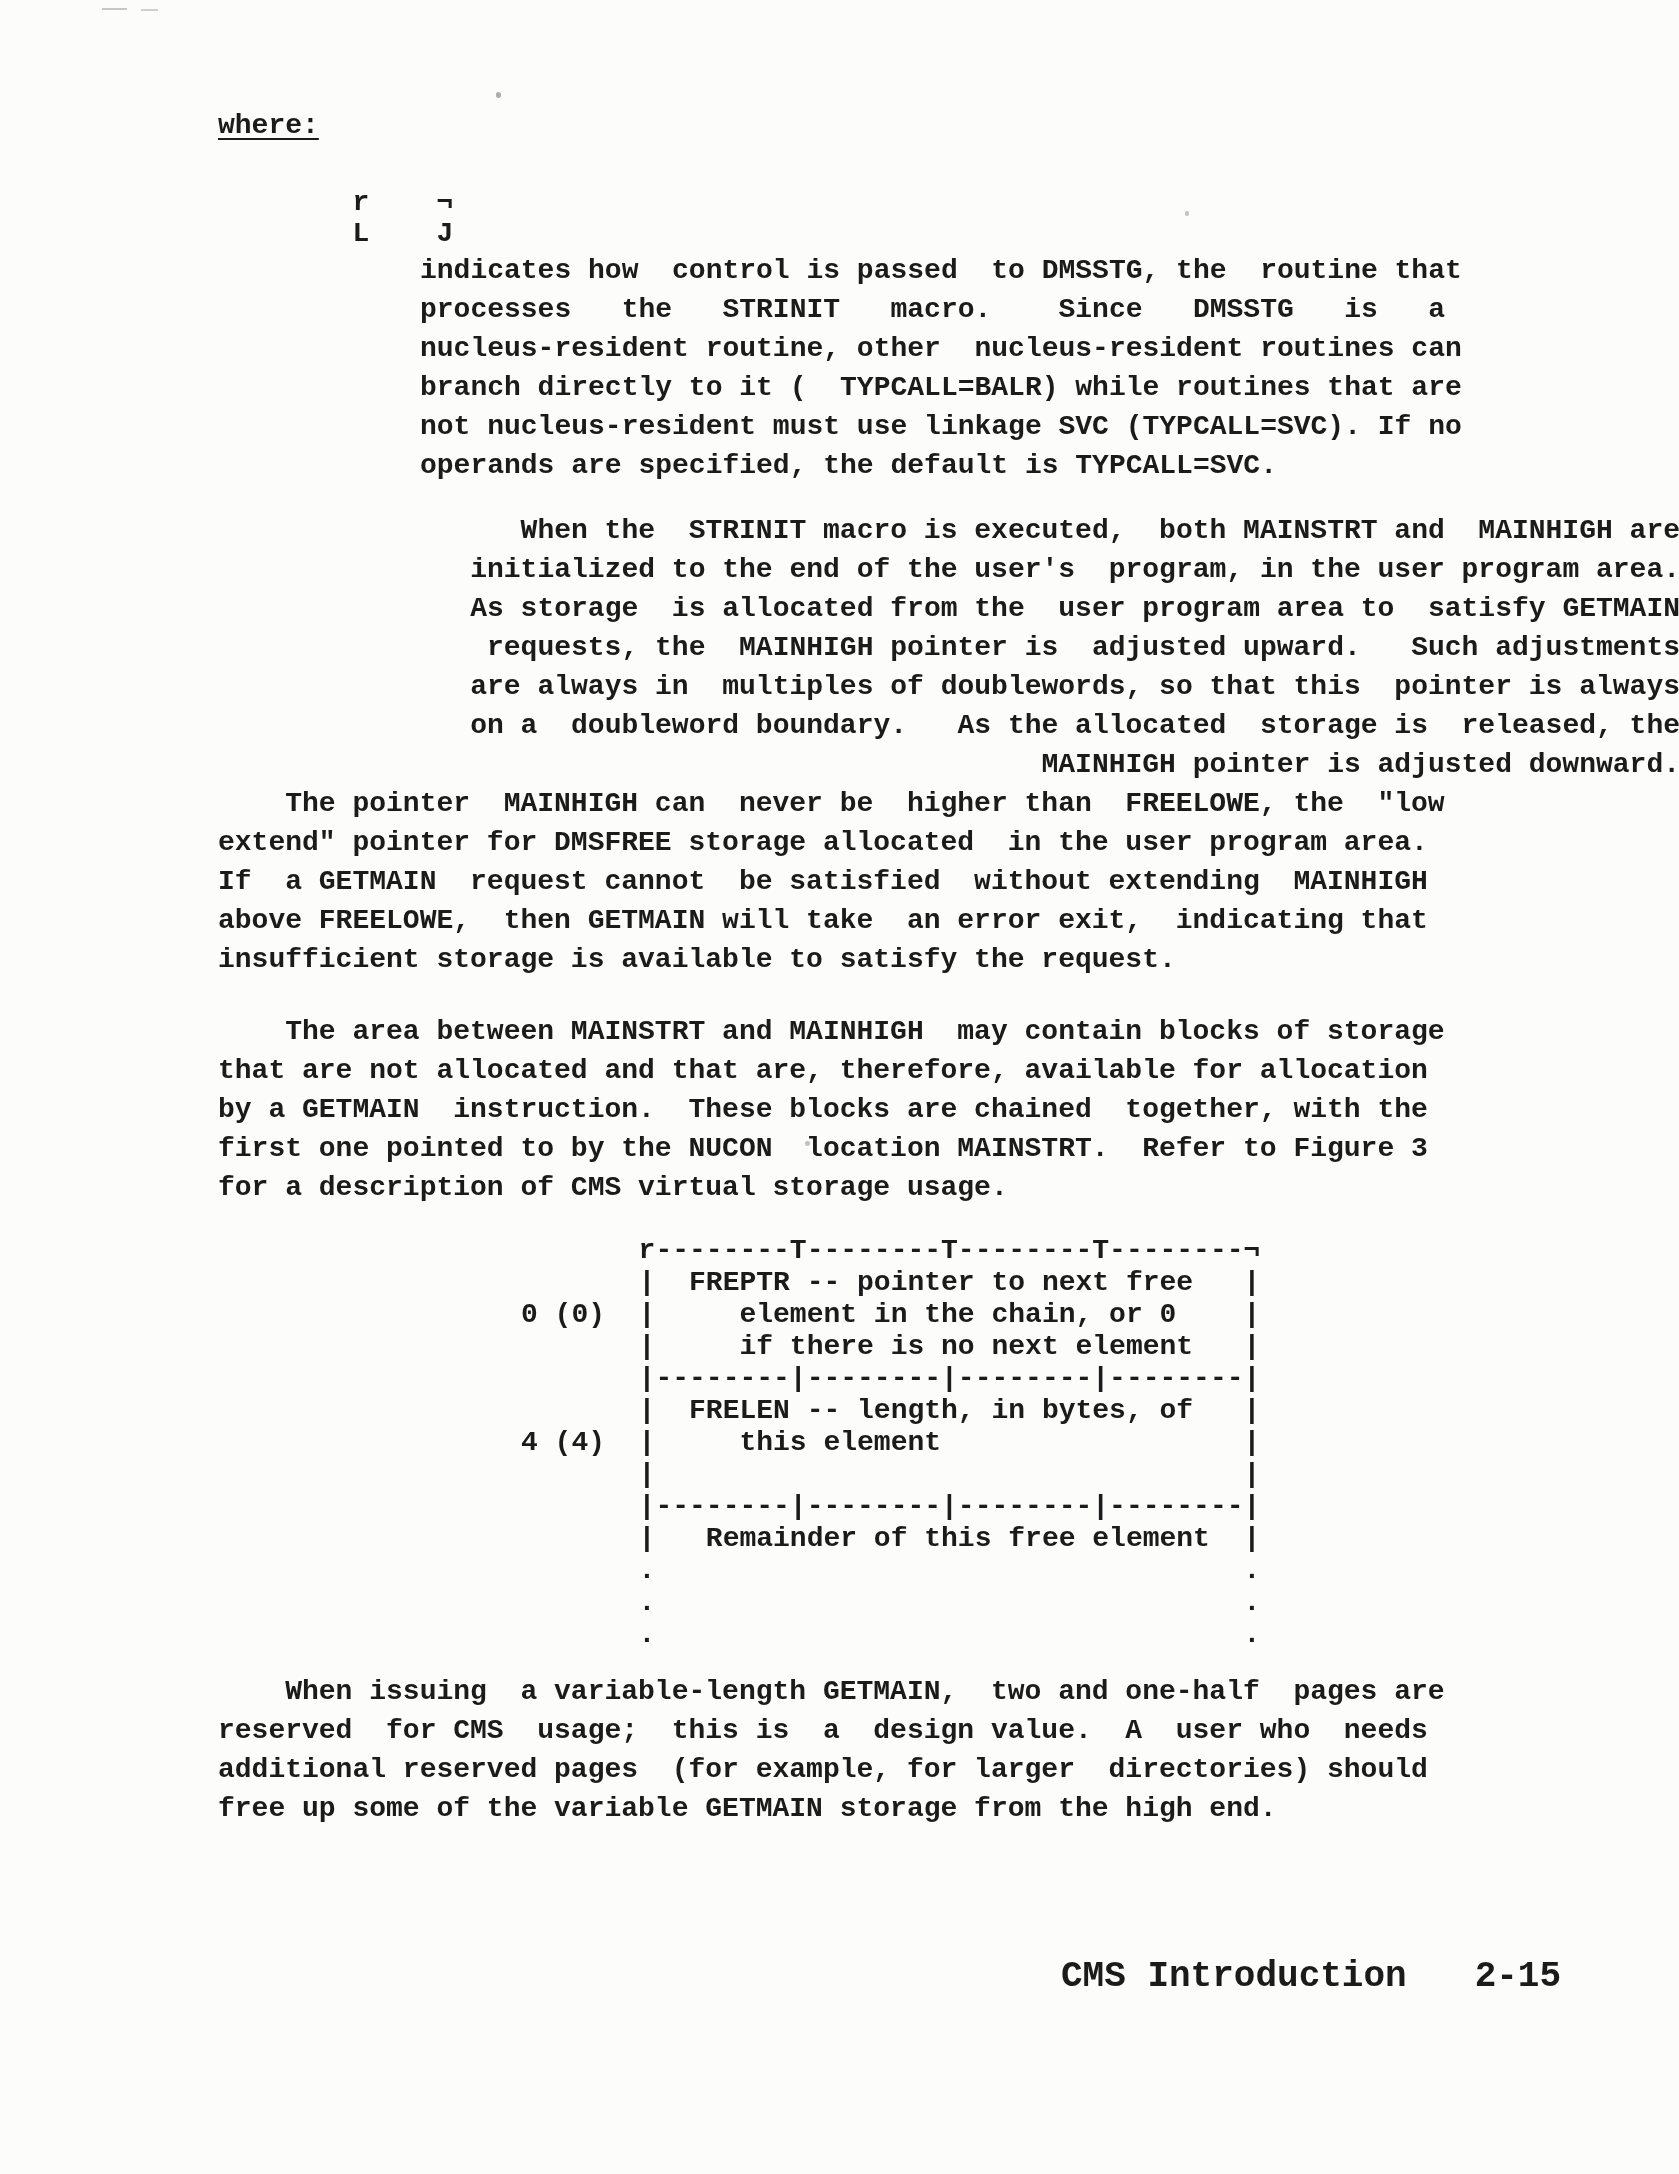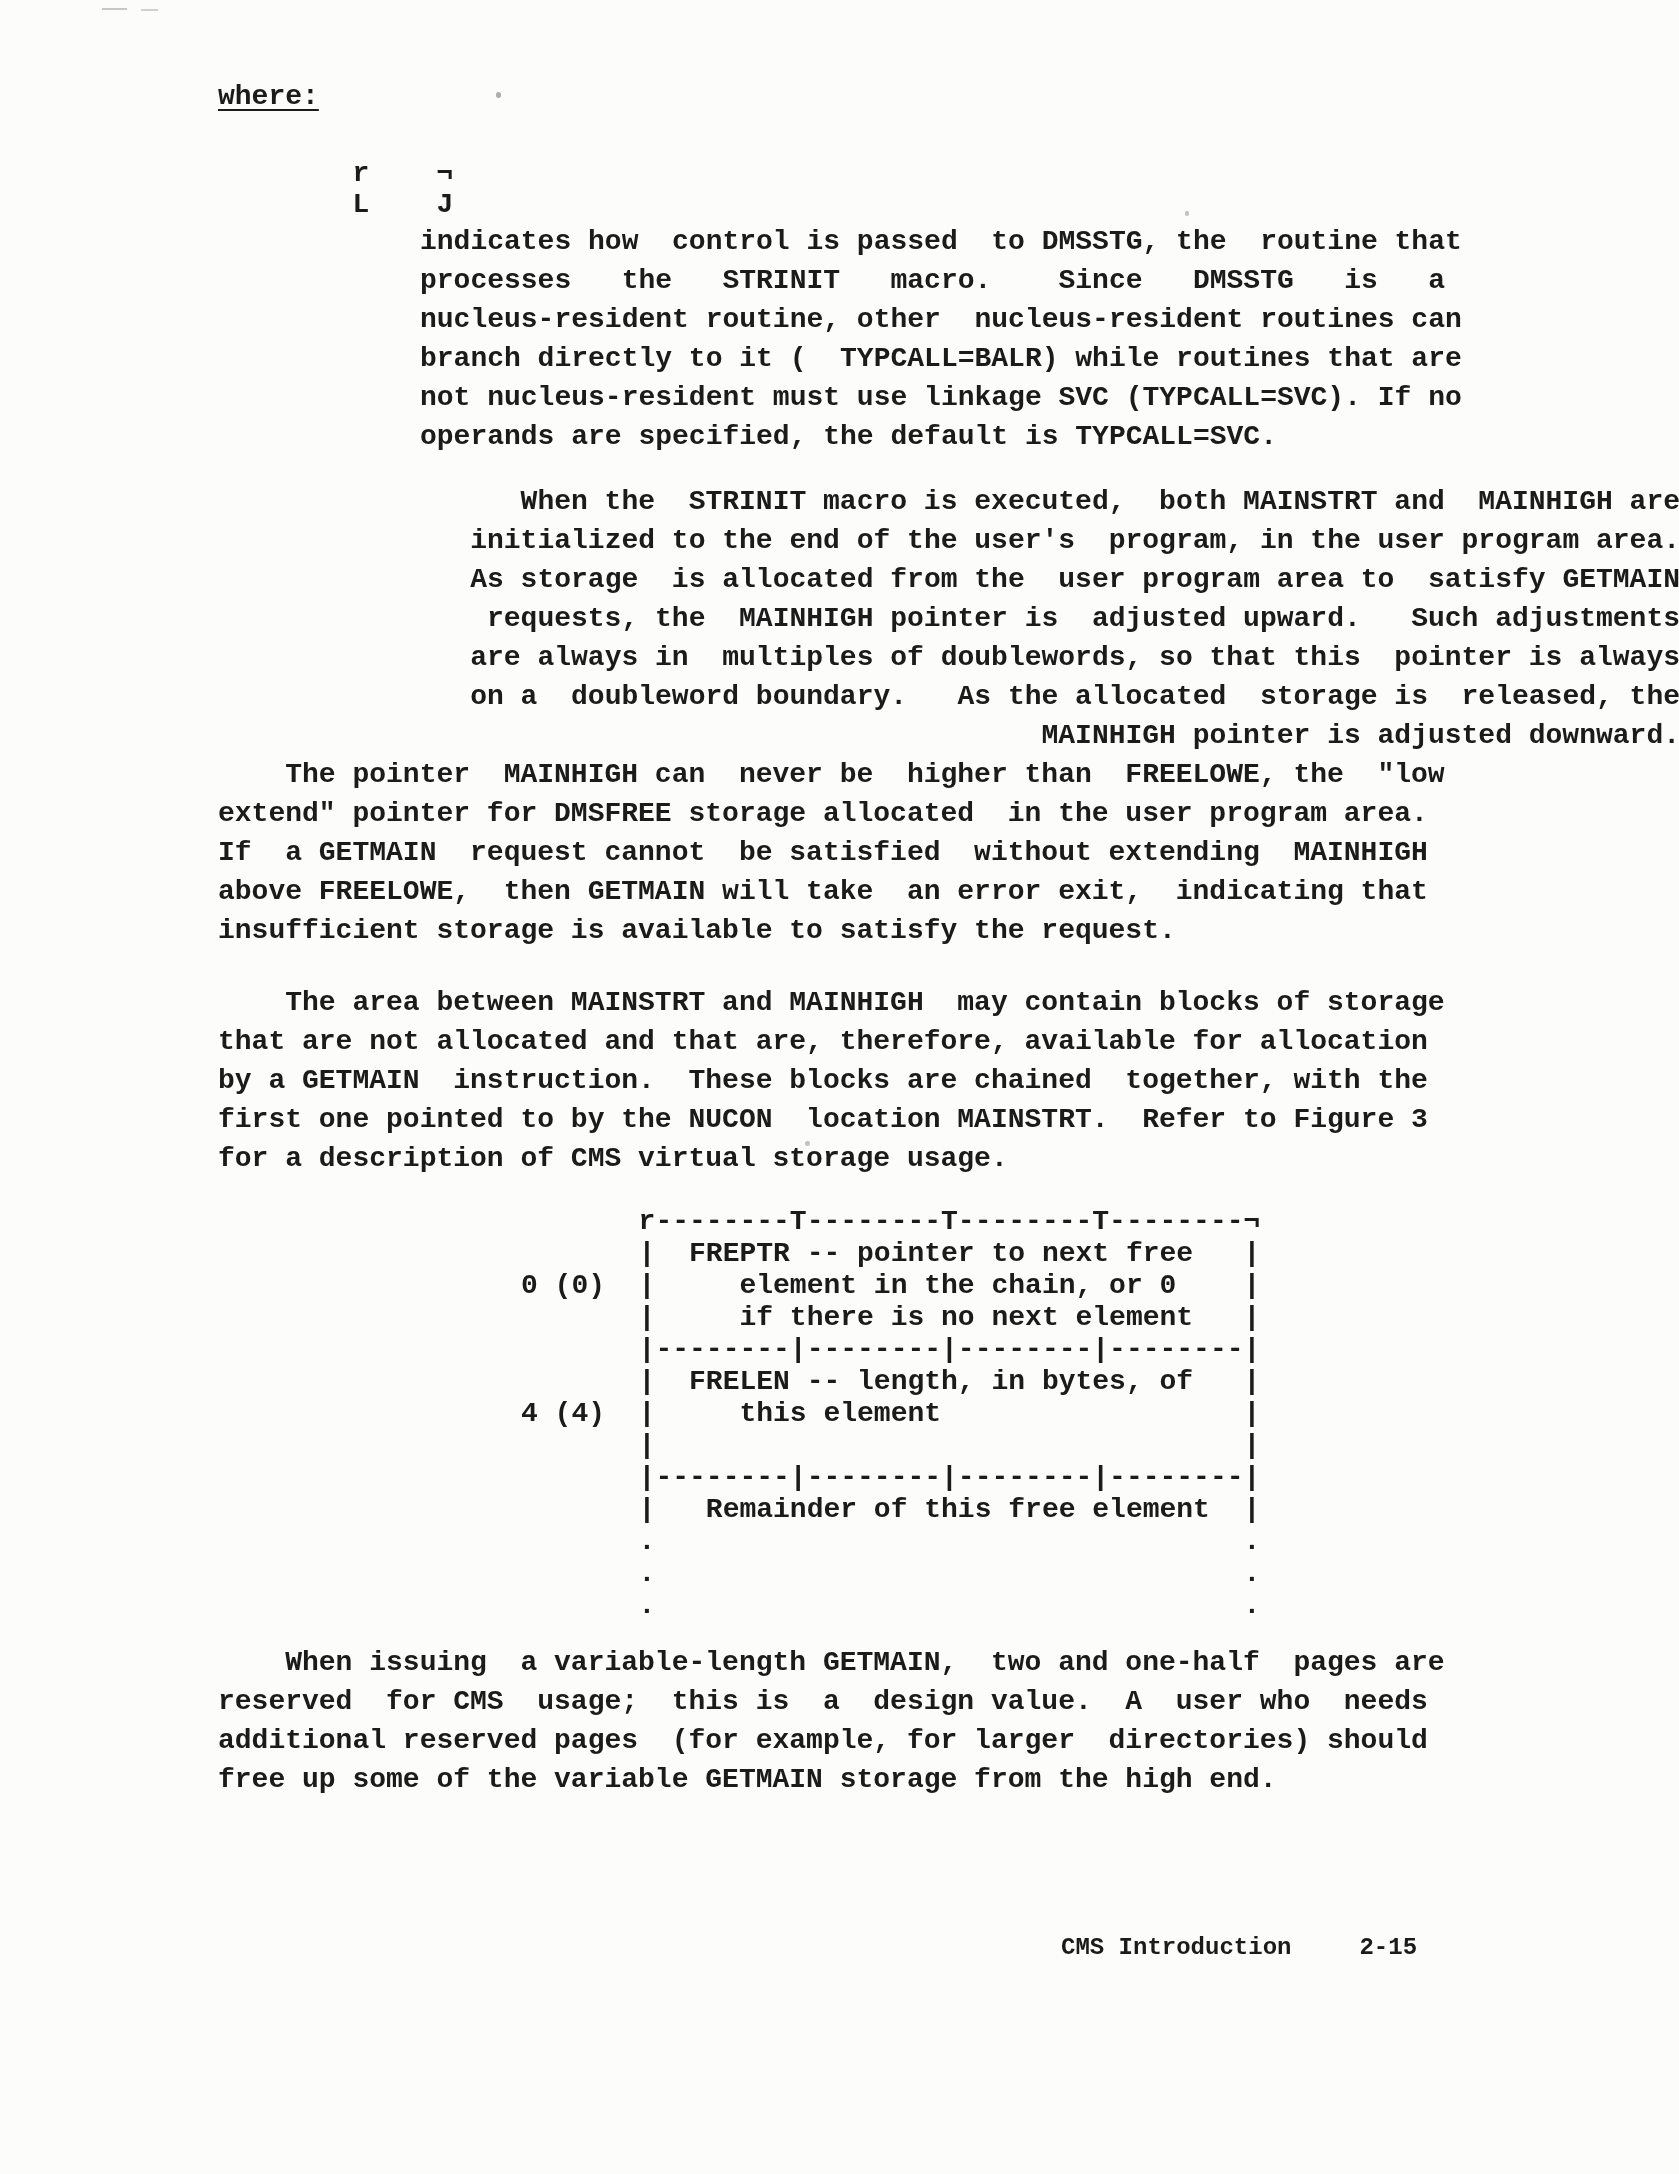--- a/index.html
+++ b/index.html
@@ -8,21 +8,21 @@
     background: #fcfcfb;
     color: #1b1b1b;
     font-family: "Liberation Mono", "DejaVu Sans Mono", monospace;
     font-weight: 700;
     overflow: hidden;
   }
   .page {
     position: relative;
     width: 1680px;
     height: 2174px;
-    padding: 80px 0 0 218px;
+    padding: 109px 0 0 218px;
   }
   .line, .para { white-space: pre; font-size: 28px; line-height: 39px; }
   .where {
     display: inline-block;
     font-size: 28px;
     line-height: 33px;
     text-decoration: underline;
     text-underline-offset: 4.7px;
     white-space: pre;
   }
@@ -33,21 +33,21 @@
   .p-strinit { margin-top: 26px; text-align: right; }
   .p-mainhigh { }
   .p-blocks { margin-top: 33px; }
   .p-format { margin-top: 38px; }
   .figure { margin-top: 28px; margin-left: 303px; }
   .figure .para { line-height: 32px; }
   .p-getmain { margin-top: 21px; }
   .footer {
     margin-top: 132px;
     margin-left: 843px;
-    font-size: 24px;
+    font-size: 36px;
     line-height: 33px;
     white-space: pre;
   }
   .footer .gap { display: inline-block; width: 68px; }
   
   .speck { position: absolute; background: #9a9a96; }
   .speck.s1 { left: 102px; top: 7.5px; width: 24.5px; height: 2.8px; opacity: .55; }
   .speck.s2 { left: 141px; top: 8.5px; width: 17px; height: 2.8px; opacity: .45; }
   .speck.s3 { left: 496px; top: 92px; width: 4.7px; height: 5.6px; border-radius: 50%; opacity: .8; }
   .speck.s4 { left: 1185px; top: 211px; width: 3.8px; height: 4.7px; border-radius: 50%; opacity: .6; }

